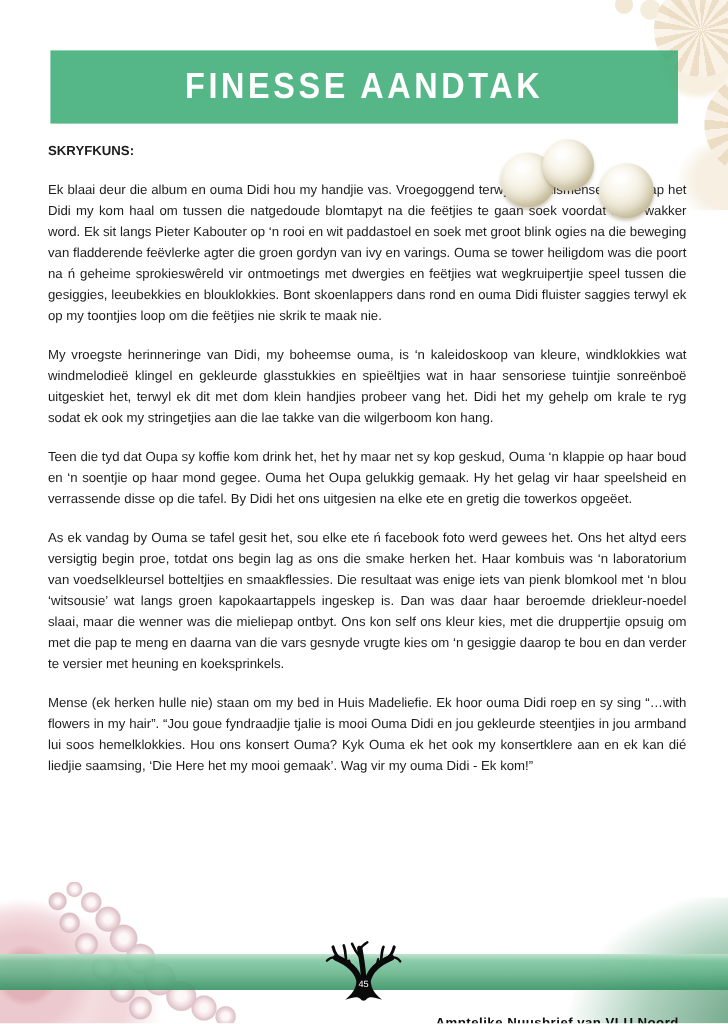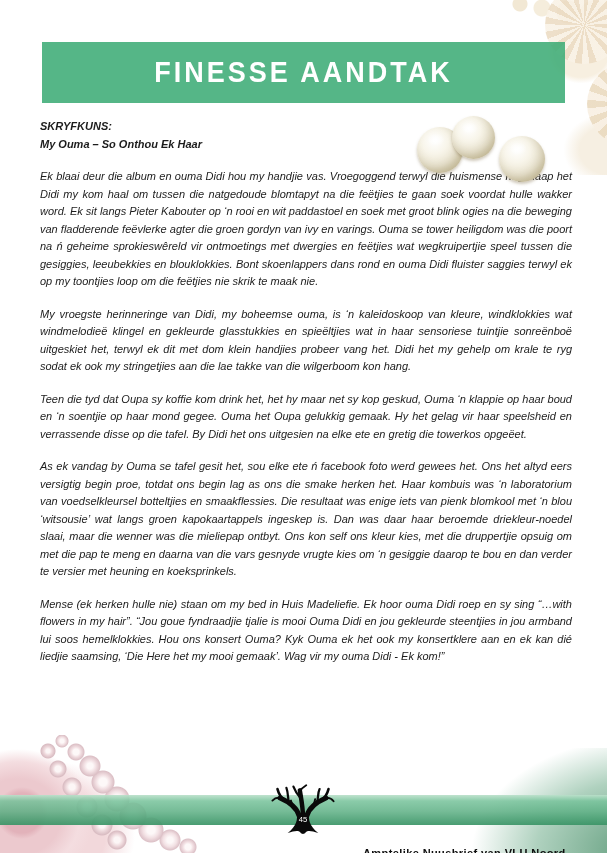--- a/index.html
+++ b/index.html
@@ -84,21 +84,21 @@
   .pearl-1{left:417px;top:127px;width:46px;height:46px;}
   .pearl-2{left:452px;top:116px;width:43px;height:43px;}
   .pearl-3{left:499px;top:136px;width:46px;height:46px;}
   
   .content{
     position:absolute;left:40px;top:118px;width:532px;z-index:2;
     color:#1c1c1c;font-size:11px;line-height:17.5px;
   }
   .kicker,.article-title,.author{font-weight:700;text-align:left;}
   .author{margin-top:17px;}
-  .content p{margin:0 0 0 0;text-align:justify;font-style:italic;}
+  .content p{margin:0 0 0 0;text-align:justify;}
   .content p.para{margin-top:15px;}
   .content p.first{margin-top:19px;}
   
   .footer-bar{
     position:absolute;left:0;top:795px;width:607px;height:30px;z-index:2;
     background:linear-gradient(180deg,
       rgba(186,224,202,.92) 0%,
       rgba(122,196,157,.88) 20%,
       rgba(98,178,136,.88) 55%,
       rgba(58,148,102,.92) 100%);
@@ -123,21 +123,20 @@
   <div class="banner">
     <span class="banner-title">FINESSE AANDTAK</span>
   </div>
 
   <div class="pearl pearl-1"></div>
   <div class="pearl pearl-2"></div>
   <div class="pearl pearl-3"></div>
 
   <div class="content">
     <p class="kicker">SKRYFKUNS:</p>
-    <p class="article-title">My Ouma – So Onthou Ek Haar</p>
     <p class="para">Ek blaai deur die album en ouma Didi hou my handjie vas. Vroegoggend terwyl die huismense nog slaap het Didi my kom haal om tussen die natgedoude blomtapyt na die feëtjies te gaan soek voordat hulle wakker word. Ek sit langs Pieter Kabouter op ‘n rooi en wit paddastoel en soek met groot blink ogies na die beweging van fladderende feëvlerke agter die groen gordyn van ivy en varings. Ouma se tower heiligdom was die poort na ń geheime sprokieswêreld vir ontmoetings met dwergies en feëtjies wat wegkruipertjie speel tussen die gesiggies, leeubekkies en blouklokkies. Bont skoenlappers dans rond en ouma Didi fluister saggies terwyl ek op my toontjies loop om die feëtjies nie skrik te maak nie.</p>
     <p class="para">My vroegste herinneringe van Didi, my boheemse ouma, is ‘n kaleidoskoop van kleure, windklokkies wat windmelodieë klingel en gekleurde glasstukkies en spieëltjies wat in haar sensoriese tuintjie sonreënboë uitgeskiet het, terwyl ek dit met dom klein handjies probeer vang het. Didi het my gehelp om krale te ryg sodat ek ook my stringetjies aan die lae takke van die wilgerboom kon hang.</p>
     <p class="para">Teen die tyd dat Oupa sy koffie kom drink het, het hy maar net sy kop geskud, Ouma ‘n klappie op haar boud en ‘n soentjie op haar mond gegee. Ouma het Oupa gelukkig gemaak.  Hy het gelag vir haar speelsheid en verrassende disse op die tafel. By Didi het ons uitgesien na elke ete en gretig die towerkos opgeëet.</p>
     <p class="para">As ek vandag by Ouma se tafel gesit het, sou elke ete ń facebook foto werd gewees het. Ons het altyd eers versigtig begin proe, totdat ons begin lag as ons die smake herken het. Haar kombuis was ‘n laboratorium van voedselkleursel botteltjies en smaakflessies. Die resultaat was enige iets van pienk blomkool met ‘n blou ‘witsousie’ wat langs groen kapokaartappels ingeskep is. Dan was daar haar beroemde driekleur-noedel slaai, maar die wenner was die mieliepap ontbyt. Ons kon self ons kleur kies, met die druppertjie opsuig om met die pap te meng en daarna van die vars gesnyde vrugte kies om ‘n gesiggie daarop te bou en dan verder te versier met heuning en koeksprinkels.</p>
     <p class="para">Mense (ek herken hulle nie) staan om my bed in Huis Madeliefie. Ek hoor ouma Didi roep en sy sing “…with flowers in my hair”. “Jou goue fyndraadjie tjalie is mooi Ouma Didi en jou gekleurde steentjies in jou armband lui soos hemelklokkies. Hou ons konsert Ouma? Kyk Ouma ek het ook my konsertklere aan en ek kan dié liedjie saamsing, ‘Die Here het my mooi gemaak’.  Wag vir my ouma Didi - Ek kom!”</p>
   </div>
 
   <div class="footer-bar"></div>
   <div class="footer-label">Amptelike Nuusbrief van VLU Noord</div>
 

